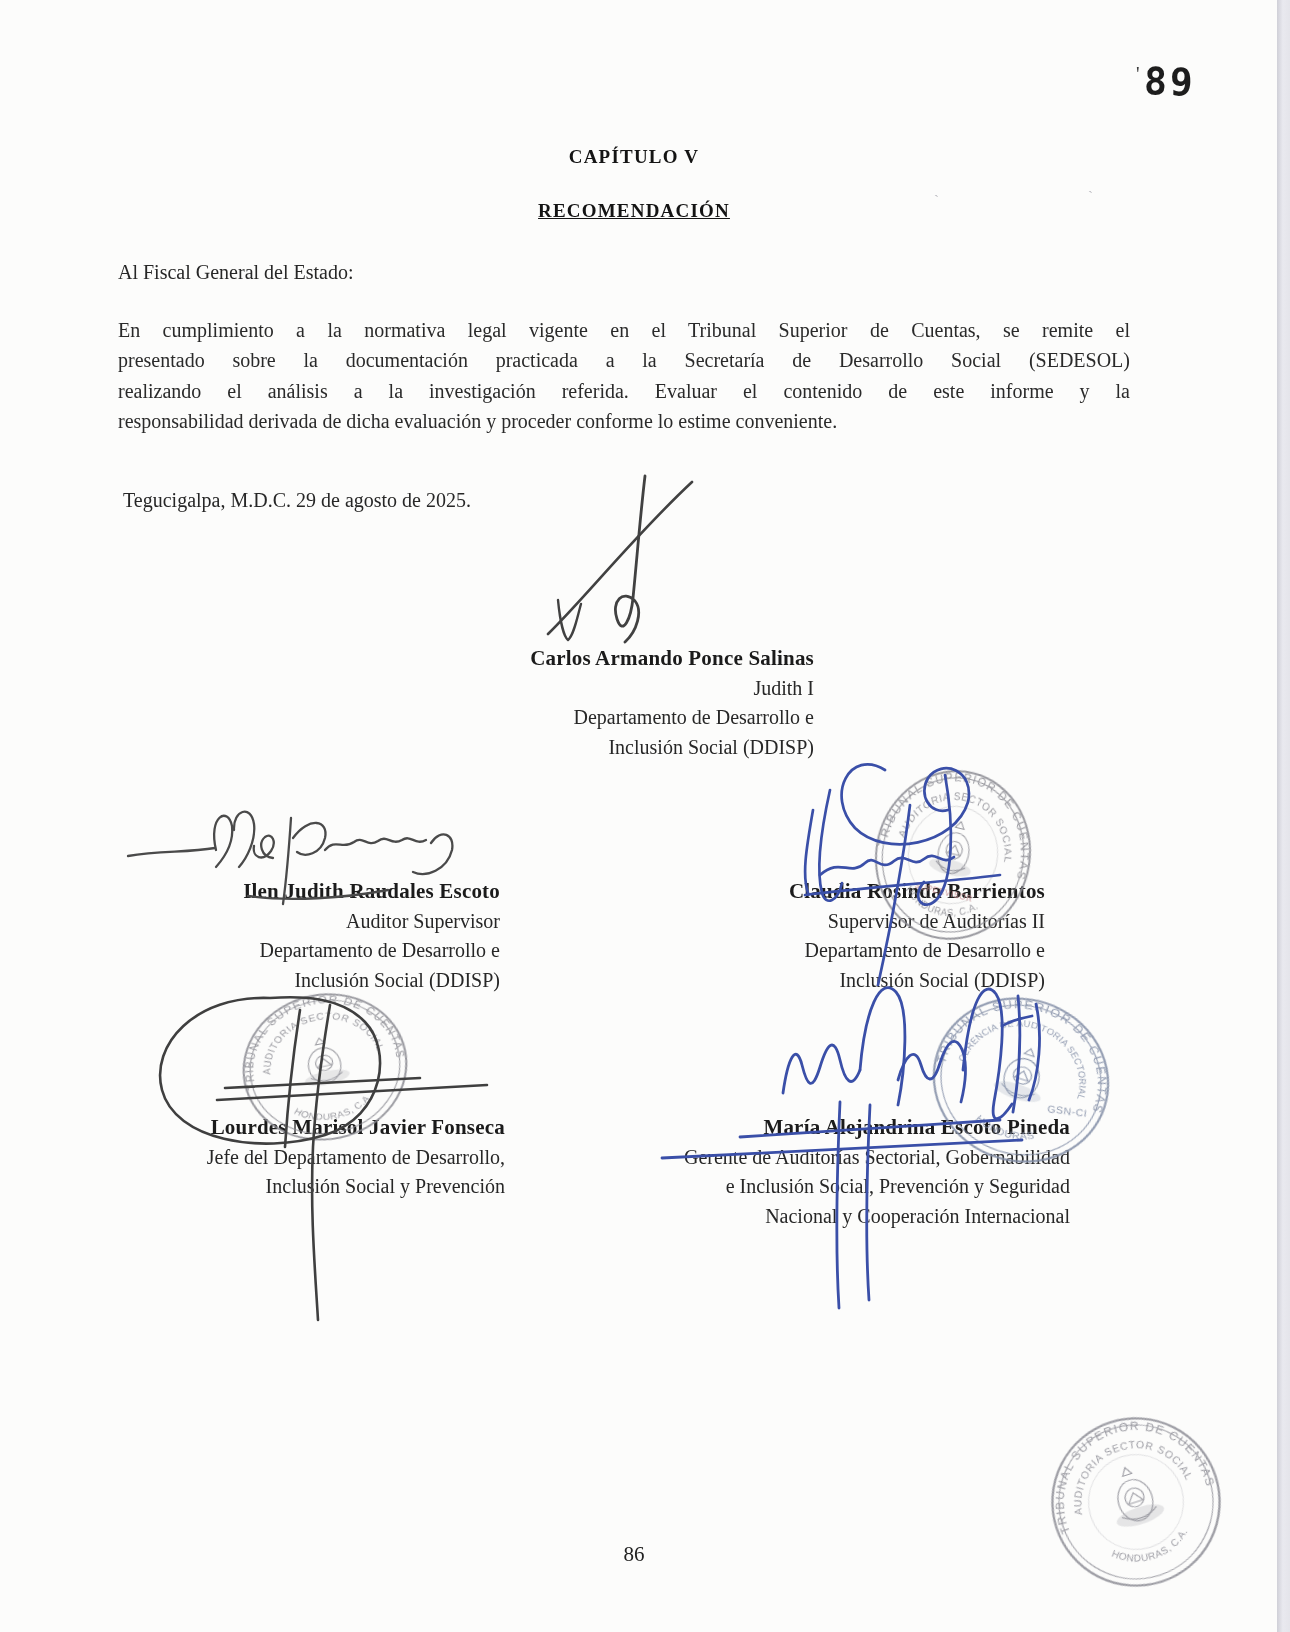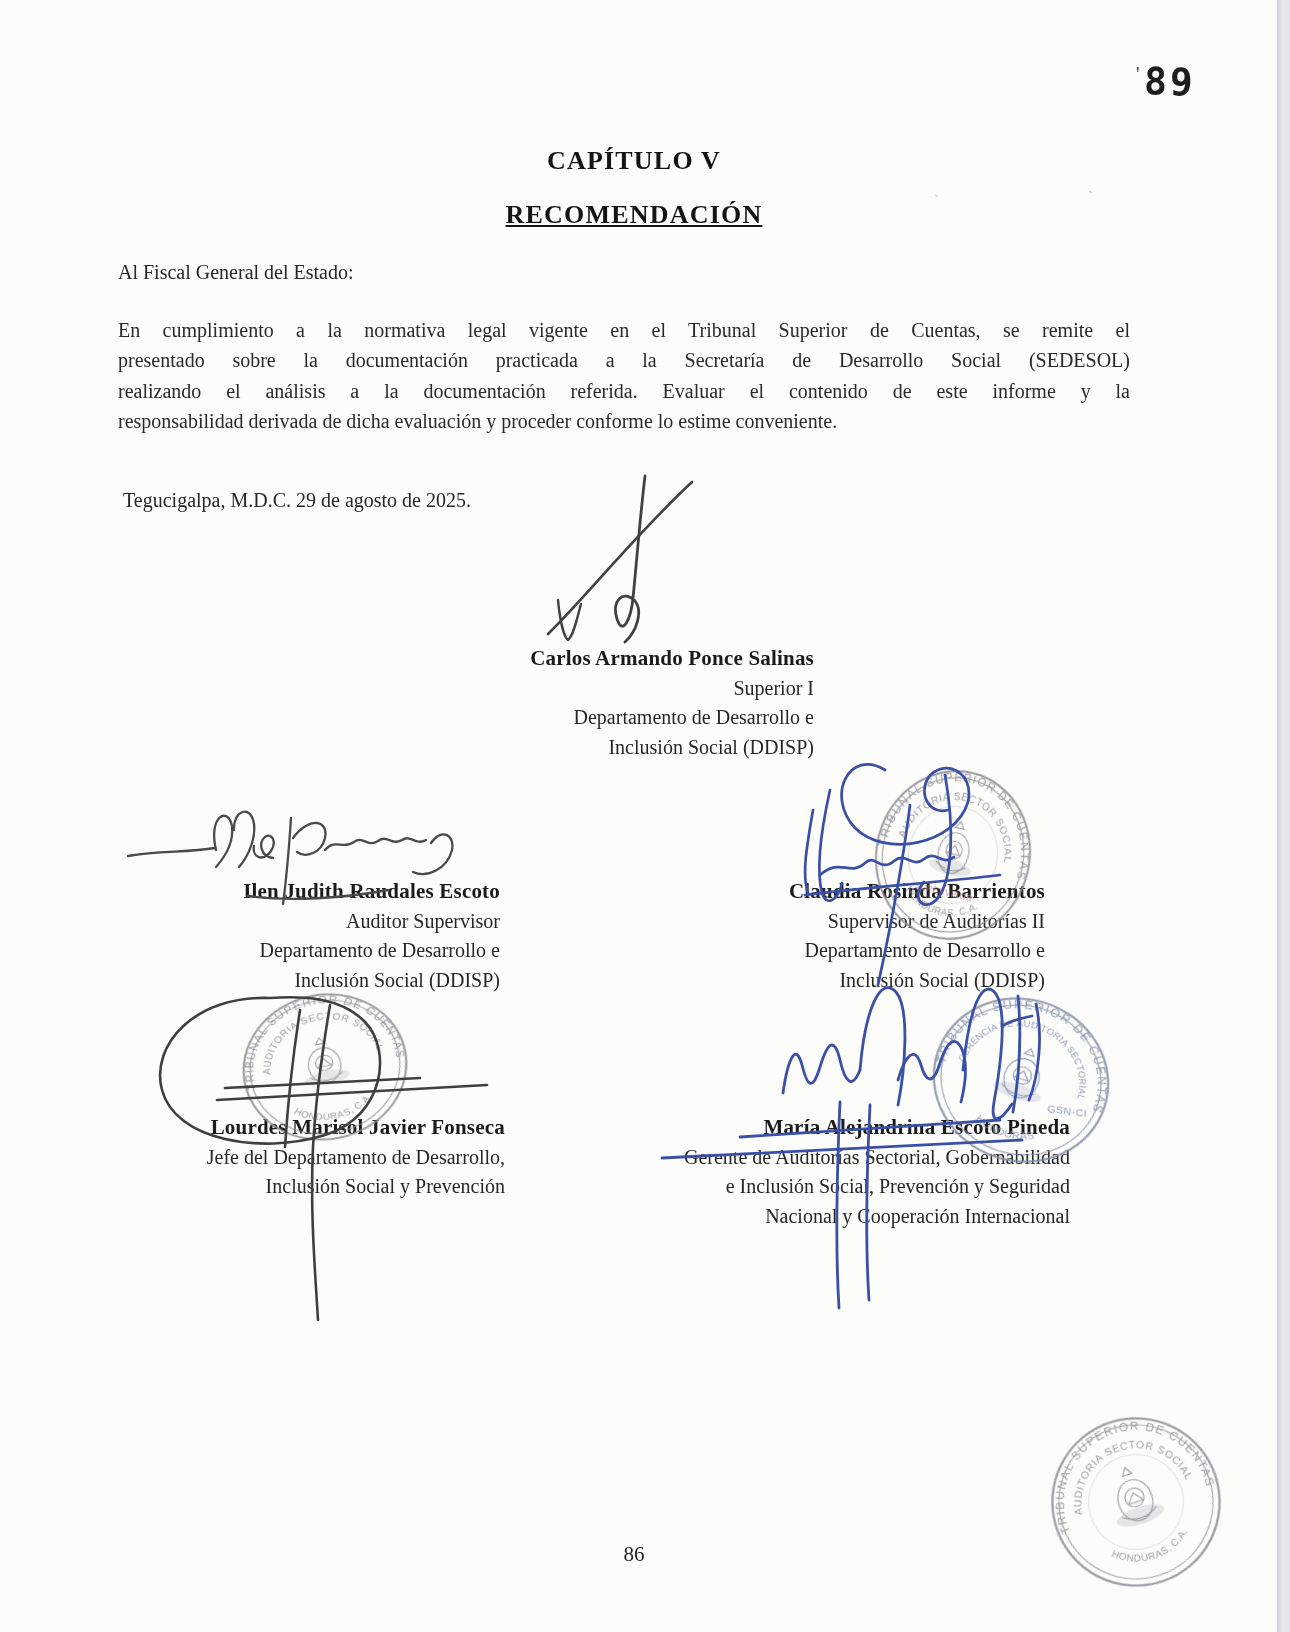--- a/index.html
+++ b/index.html
@@ -1,19 +1,19 @@
 <!DOCTYPE html>
 <html><head>
 <meta charset="utf-8">
 <style>
   html,body{margin:0;padding:0;background:#ffffff;}
   #page{position:relative;width:1290px;height:1632px;background:#fcfcfb;overflow:hidden;
         font-family:"Liberation Serif",serif;}
   .abs{position:absolute;}
-  .heading{font-weight:bold;font-size:26px;color:#141414;letter-spacing:1.2px;text-align:center;}
+  .heading{font-weight:bold;font-size:19px;color:#141414;letter-spacing:1.2px;text-align:center;}
   .body-text{font-size:20px;color:#272727;}
   .para-line{font-size:20px;color:#2a2a2a;line-height:30.4px;text-align:justify;text-align-last:justify;}
   .para-line.last{text-align-last:auto;}
   .sig-block{text-align:right;line-height:29.5px;}
   .sig-name{font-weight:bold;font-size:21px;color:#1b1b1b;letter-spacing:.2px;}
   .sig-role{font-size:20px;color:#272727;}
   .stamp{filter:blur(.45px);opacity:.88;}
   .stamp svg{display:block;width:100%;height:100%;}
   .ink{filter:blur(.25px);}
   .ink path{fill:none;stroke-linecap:round;stroke-linejoin:round;}
@@ -38,37 +38,37 @@
   <div class="abs heading" style="left:118px;top:200px;width:1032px;text-decoration:underline;">RECOMENDACIÓN</div>
 
   <div class="abs speck" style="left:934px;top:192px;">`</div>
   <div class="abs speck" style="left:1088px;top:188px;">`</div>
 
   <div class="abs body-text" style="left:118px;top:261px;">Al Fiscal General del Estado:</div>
 
   <div class="abs" style="left:118px;top:315px;width:1012px;">
     <div class="para-line">En cumplimiento a la normativa legal vigente en el Tribunal Superior de Cuentas, se remite el</div>
     <div class="para-line">presentado sobre la documentación practicada a la Secretaría de Desarrollo Social (SEDESOL)</div>
-    <div class="para-line">realizando el análisis a la documentación referida. Evaluar el contenido de este informe y la</div>
+    <div class="para-line">realizando el análisis a la investigación referida. Evaluar el contenido de este informe y la</div>
     <div class="para-line last">responsabilidad derivada de dicha evaluación y proceder conforme lo estime conveniente.</div>
   </div>
 
   <div class="abs body-text" style="left:123px;top:489px;">Tegucigalpa, M.D.C. 29 de agosto de 2025.</div>
 
   <div class="abs ink" style="left:530px;top:460px;width:180px;height:190px;z-index:3;">
     <svg viewBox="0 0 180 190" width="180" height="190">
       <path d="M18,174 C55,138 105,75 162,22" stroke="#414141" stroke-width="2.6"></path>
       <path d="M115,16 C110,58 107,98 103,138 C101,158 93,177 87,159 C81,141 93,129 105,141 C113,151 107,171 95,182" stroke="#414141" stroke-width="2.8"></path>
       <path d="M28,140 C30,161 34,177 38,180 C44,175 47,158 51,144" stroke="#414141" stroke-width="2.4"></path>
     </svg>
   </div>
 
   <div class="abs sig-block" style="left:414px;top:644px;width:400px;">
     <div class="sig-name">Carlos Armando Ponce Salinas</div>
-    <div class="sig-role">Superior I</div>
+    <div class="sig-role">Judith I</div>
     <div class="sig-role">Departamento de Desarrollo e</div>
     <div class="sig-role">Inclusión Social (DDISP)</div>
   </div>
 
   <div class="abs ink" style="left:120px;top:790px;width:380px;height:130px;z-index:3;">
     <svg viewBox="0 0 380 130" width="380" height="130">
       <g stroke="#4a4a4a" stroke-width="2.3">
         <path d="M8,66 C40,60 66,63 95,58"></path>
         <path d="M96,60 C88,26 108,16 112,36 C114,53 104,68 96,77"></path>
         <path d="M114,40 C113,20 131,14 134,34 C136,50 127,68 119,77"></path>

